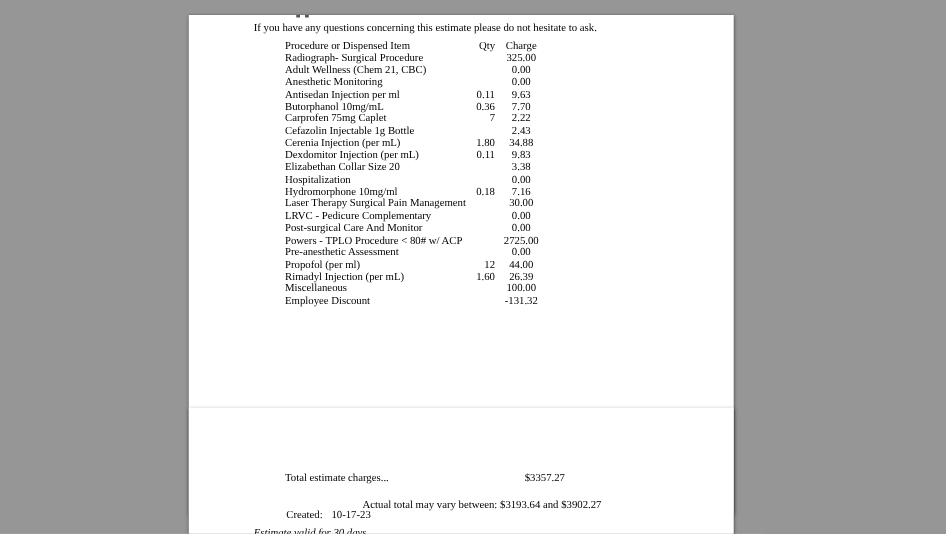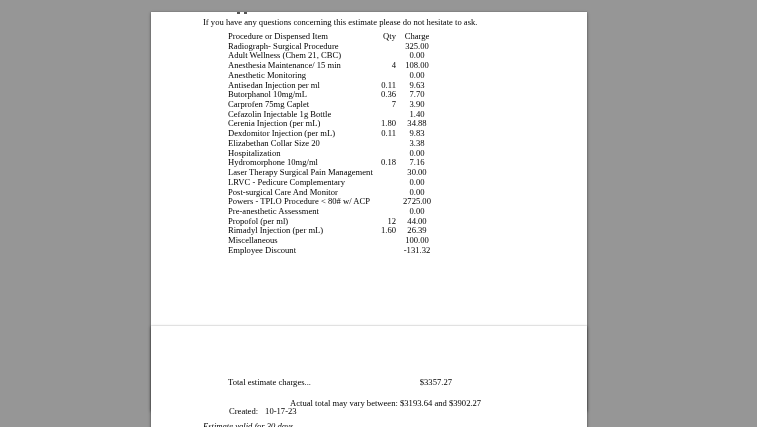--- a/index.html
+++ b/index.html
@@ -95,26 +95,25 @@
 
     <div class="charges">
       <div class="trow">
         <span class="c-item">Procedure or Dispensed Item</span>
         <span class="c-qty">Qty</span>
         <span class="c-charge">Charge</span>
       </div>
       <div id="charges-body">
           <div class="trow"><span class="c-item">Radiograph- Surgical Procedure</span><span class="c-qty"></span><span class="c-charge">325.00</span></div>
           <div class="trow"><span class="c-item">Adult Wellness (Chem 21, CBC)</span><span class="c-qty"></span><span class="c-charge">0.00</span></div>
-          <div class="trow"><span class="c-item">Anesthesia Maintenance/ 15 min</span><span class="c-qty">4</span><span class="c-charge">108.00</span></div>
           <div class="trow"><span class="c-item">Anesthetic Monitoring</span><span class="c-qty"></span><span class="c-charge">0.00</span></div>
           <div class="trow"><span class="c-item">Antisedan Injection per ml</span><span class="c-qty">0.11</span><span class="c-charge">9.63</span></div>
           <div class="trow"><span class="c-item">Butorphanol 10mg/mL</span><span class="c-qty">0.36</span><span class="c-charge">7.70</span></div>
-          <div class="trow"><span class="c-item">Carprofen 75mg Caplet</span><span class="c-qty">7</span><span class="c-charge">3.90</span></div>
-          <div class="trow"><span class="c-item">Cefazolin Injectable 1g Bottle</span><span class="c-qty"></span><span class="c-charge">1.40</span></div>
+          <div class="trow"><span class="c-item">Carprofen 75mg Caplet</span><span class="c-qty">7</span><span class="c-charge">2.22</span></div>
+          <div class="trow"><span class="c-item">Cefazolin Injectable 1g Bottle</span><span class="c-qty"></span><span class="c-charge">2.43</span></div>
           <div class="trow"><span class="c-item">Cerenia Injection (per mL)</span><span class="c-qty">1.80</span><span class="c-charge">34.88</span></div>
           <div class="trow"><span class="c-item">Dexdomitor Injection (per mL)</span><span class="c-qty">0.11</span><span class="c-charge">9.83</span></div>
           <div class="trow"><span class="c-item">Elizabethan Collar Size 20</span><span class="c-qty"></span><span class="c-charge">3.38</span></div>
           <div class="trow"><span class="c-item">Hospitalization</span><span class="c-qty"></span><span class="c-charge">0.00</span></div>
           <div class="trow"><span class="c-item">Hydromorphone 10mg/ml</span><span class="c-qty">0.18</span><span class="c-charge">7.16</span></div>
           <div class="trow"><span class="c-item">Laser Therapy Surgical Pain Management</span><span class="c-qty"></span><span class="c-charge">30.00</span></div>
           <div class="trow"><span class="c-item">LRVC - Pedicure Complementary</span><span class="c-qty"></span><span class="c-charge">0.00</span></div>
           <div class="trow"><span class="c-item">Post-surgical Care And Monitor</span><span class="c-qty"></span><span class="c-charge">0.00</span></div>
           <div class="trow"><span class="c-item">Powers - TPLO Procedure &lt; 80# w/ ACP</span><span class="c-qty"></span><span class="c-charge">2725.00</span></div>
           <div class="trow"><span class="c-item">Pre-anesthetic Assessment</span><span class="c-qty"></span><span class="c-charge">0.00</span></div>

